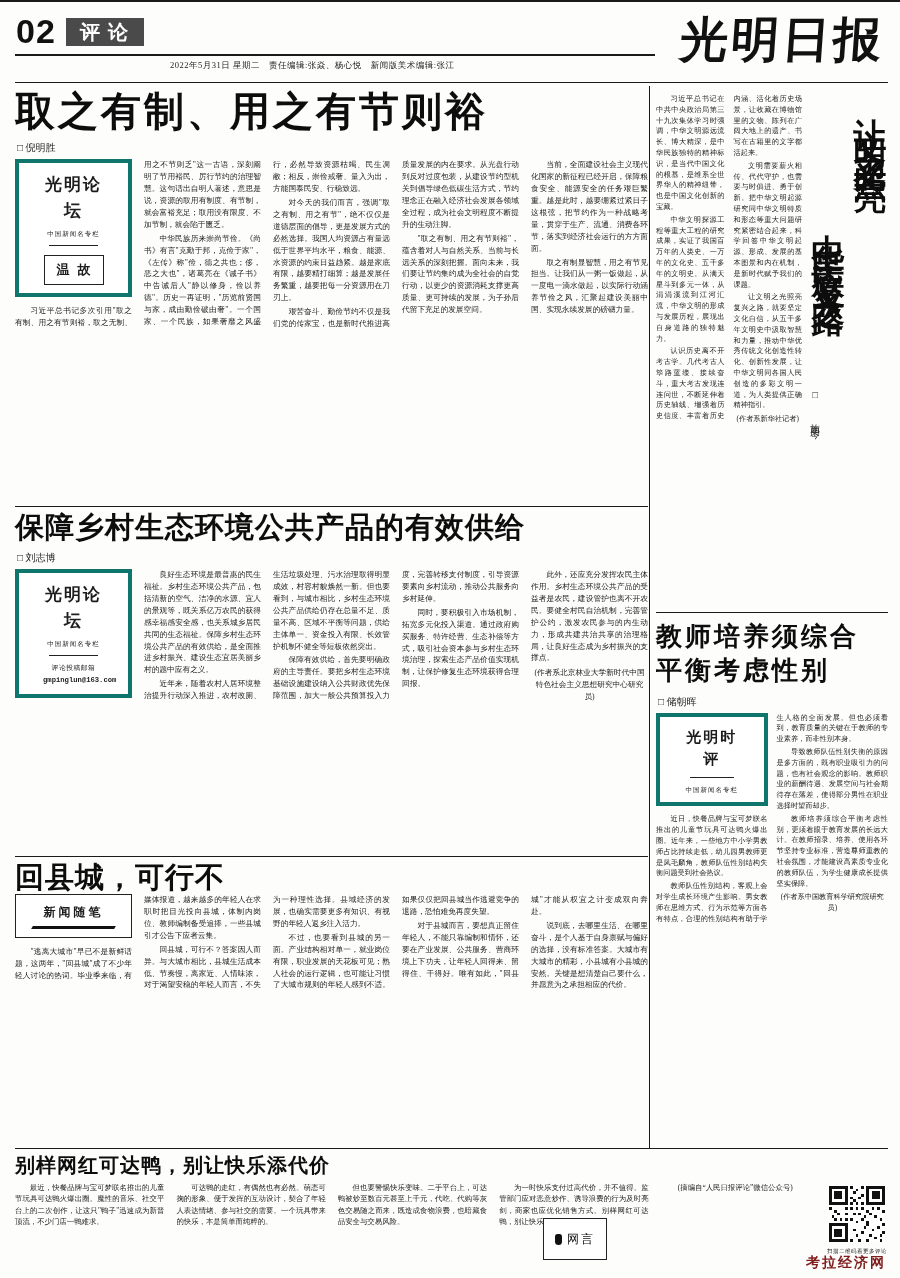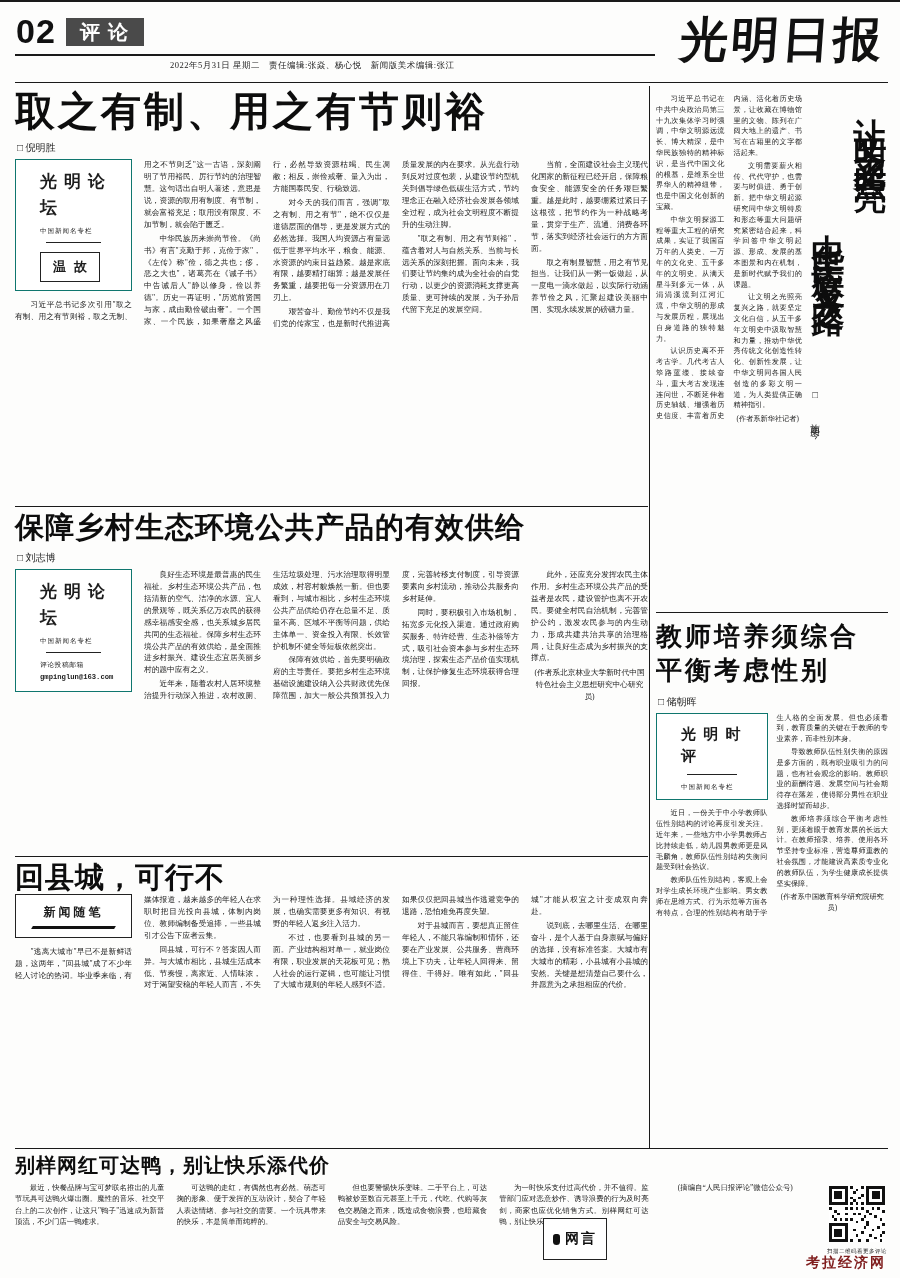--- a/index.html
+++ b/index.html
@@ -16,35 +16,35 @@
   h1,h2,h3{font-weight:900;color:#0d0d0d}
   .t-a1{font-size:40px;letter-spacing:3px;line-height:1.1}
   .t-a3,.t-a5{font-size:29px;letter-spacing:1px;line-height:1.1}
   .t-a6{font-size:20px;letter-spacing:1px;line-height:1.1}
   .t-a4{font-size:26px;letter-spacing:3px;line-height:1.3}
   .bodycols{text-align:justify;font-size:7.7px;line-height:1.55;color:#1c1c1c;overflow:hidden}
   .bodycols p{text-indent:2em;margin-bottom:2px}
   .bodycols p.credit{text-indent:0;text-align:center;margin-top:3px}
   .cols5{column-count:5;column-gap:12px}
   .cols2{column-count:2;column-gap:9px;font-size:7.2px;line-height:1.5}
-  .colbox{border:1px solid #0f766e;padding:9px 24px 8px;break-inside:avoid;margin-bottom:8px;background:#fff}
+  .colbox{border:4px solid #0f766e;padding:9px 24px 8px;text-align:center;break-inside:avoid;margin-bottom:8px;background:#fff}
   .brand{font-size:17px;font-weight:900;letter-spacing:2px}
   .brandsub{font-size:6.5px;letter-spacing:1px;margin-top:4px;color:#222}
   .brandrule{height:1px;background:#222;margin:6px 6px 7px}
   .tag{display:inline-block;border:1px solid #222;padding:4px 4px 4px 12px;font-size:13px;font-weight:bold;letter-spacing:8px;margin-top:2px}
   .mailline{font-size:6.8px;margin-top:2px;letter-spacing:.5px}
   .mailaddr{font-size:7.2px;font-weight:bold;margin-top:2px;font-family:"Liberation Mono","DejaVu Sans Mono",monospace}
   .suibibox{border:1px solid #222;padding:8px 6px;text-align:center;break-inside:avoid;margin-bottom:8px;background:#fff}
   .suibilabel{font-size:12px;font-weight:900;letter-spacing:3px;}
   .suibistroke{height:3px;background:#111;margin:5px 10px 0;transform:skewX(-30deg)}
   .vtitle{position:absolute;writing-mode:vertical-rl;text-orientation:upright;font-weight:900;font-size:33px;letter-spacing:10px;line-height:1;color:#0d0d0d}
   .vbyline{position:absolute;writing-mode:vertical-rl;text-orientation:upright;font-size:9.5px;letter-spacing:3px;color:#222}
   .wangyanbox{position:absolute;border:1px solid #222;background:#fff;display:flex;align-items:center;justify-content:center;gap:5px}
   .mouseicon{width:7px;height:11px;background:#111;border-radius:3px 3px 4px 4px;display:inline-block}
-  .wangyantext{font-size:14px;font-weight:700;letter-spacing:2px}
+  .wangyantext{font-size:12px;font-weight:400;letter-spacing:2px}
   .qrwrap{position:absolute;width:60px;text-align:center}
   .qrcaption{font-size:5.5px;margin-top:2px;letter-spacing:.5px;color:#222}
   .watermark{position:absolute;font-family:"Liberation Sans","DejaVu Sans",sans-serif;font-size:14px;font-weight:bold;color:#7f1d1d;letter-spacing:2px}
 </style>
 </head>
 <body>
 
 <div class="page">
 
   <div class="hline" style="left:0;top:0;width:900px;height:2px"></div>
@@ -120,21 +120,21 @@
   <div class="abs" style="left:656px;top:620px;width:232px;height:524px">
     <h2 class="t-a4">教师培养须综合</h2>
     <h2 class="t-a4">平衡考虑性别</h2>
     <div class="byline">□ 储朝晖</div>
     <div class="bodycols cols2" style="height:428px;margin-top:4px">
       <div class="colbox">
         <div class="brand" style="font-size:15px">光明时评</div>
         <div class="brandrule"></div>
         <div class="brandsub">中国新闻名专栏</div>
       </div>
-      <p>近日，一份关于中小学教师队伍性别结构的讨论再度引发关注。近年来，一些地方中小学男教师占比持续走低，幼儿园男教师更是凤毛麟角，教师队伍性别结构失衡问题受到社会热议。</p>
+      <p>近日，快餐品牌与宝可梦联名推出的儿童节玩具可达鸭火爆出圈。近年来，一些地方中小学男教师占比持续走低，幼儿园男教师更是凤毛麟角，教师队伍性别结构失衡问题受到社会热议。</p>
       <p>教师队伍性别结构，客观上会对学生成长环境产生影响。男女教师在思维方式、行为示范等方面各有特点，合理的性别结构有助于学生人格的全面发展。但也必须看到，教育质量的关键在于教师的专业素养，而非性别本身。</p>
       <p>导致教师队伍性别失衡的原因是多方面的，既有职业吸引力的问题，也有社会观念的影响。教师职业的薪酬待遇、发展空间与社会期待存在落差，使得部分男性在职业选择时望而却步。</p>
       <p>教师培养须综合平衡考虑性别，更须着眼于教育发展的长远大计。在教师招录、培养、使用各环节坚持专业标准，营造尊师重教的社会氛围，才能建设高素质专业化的教师队伍，为学生健康成长提供坚实保障。</p>
       <p class="credit">(作者系中国教育科学研究院研究员)</p>
     </div>
   </div>
 
   <div class="abs" style="left:15px;top:862px;width:633px;height:282px">
     <h2 class="t-a5">回县城，可行不</h2>
     <div class="bodycols cols5" style="height:202px">

